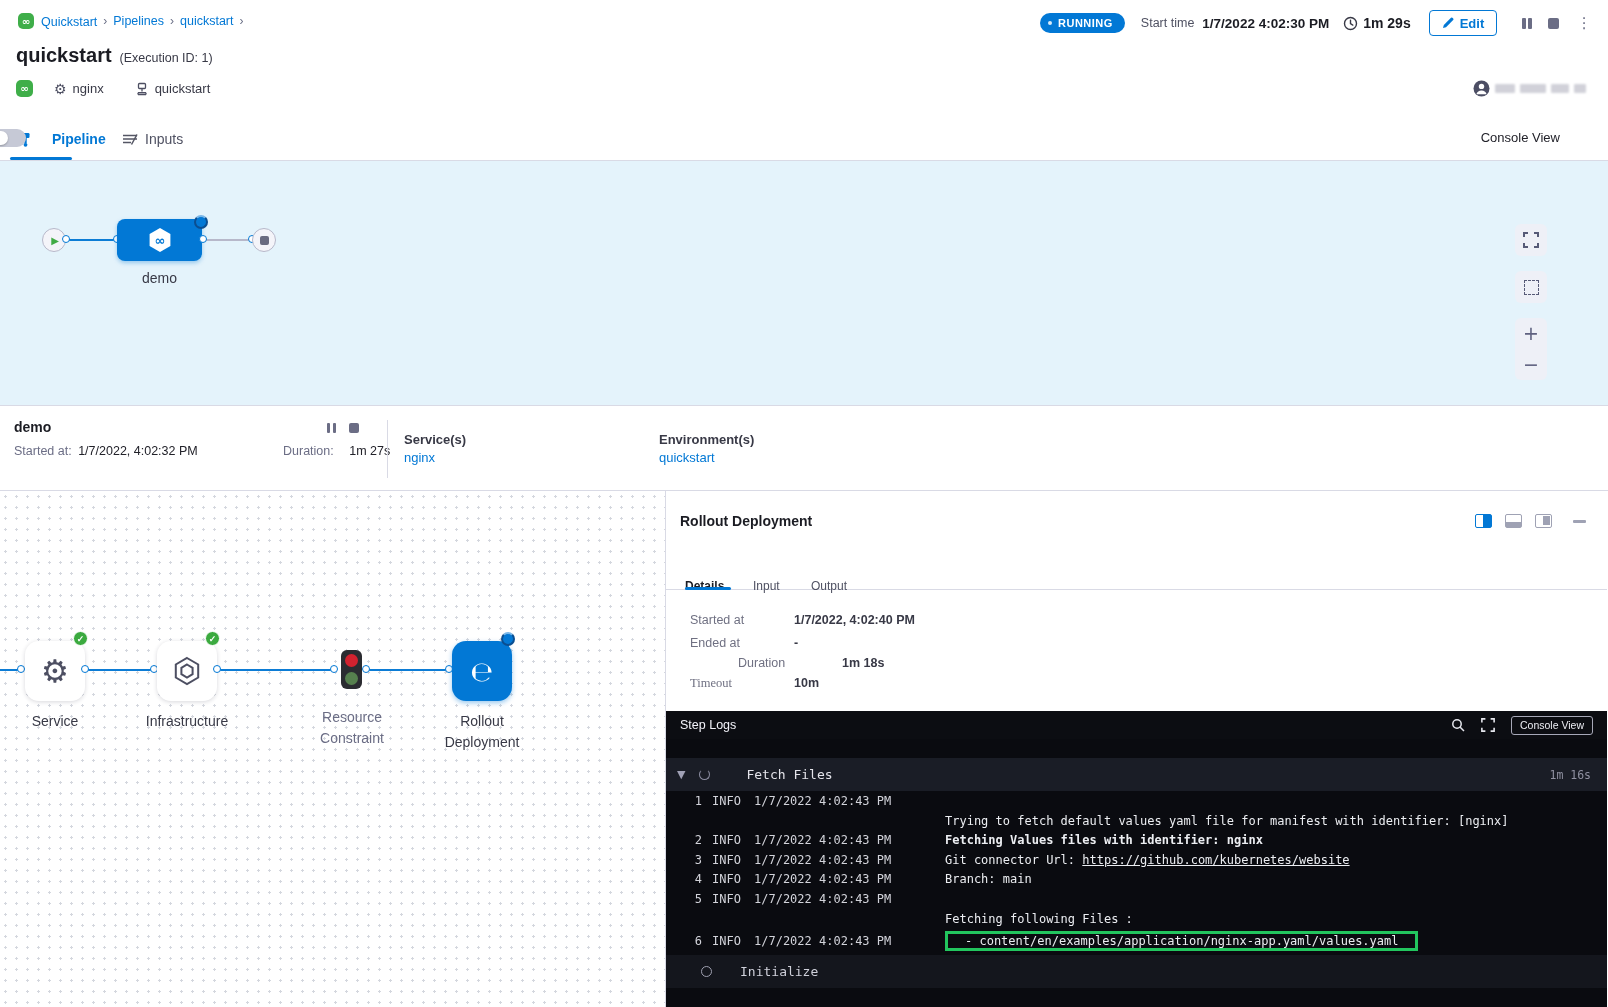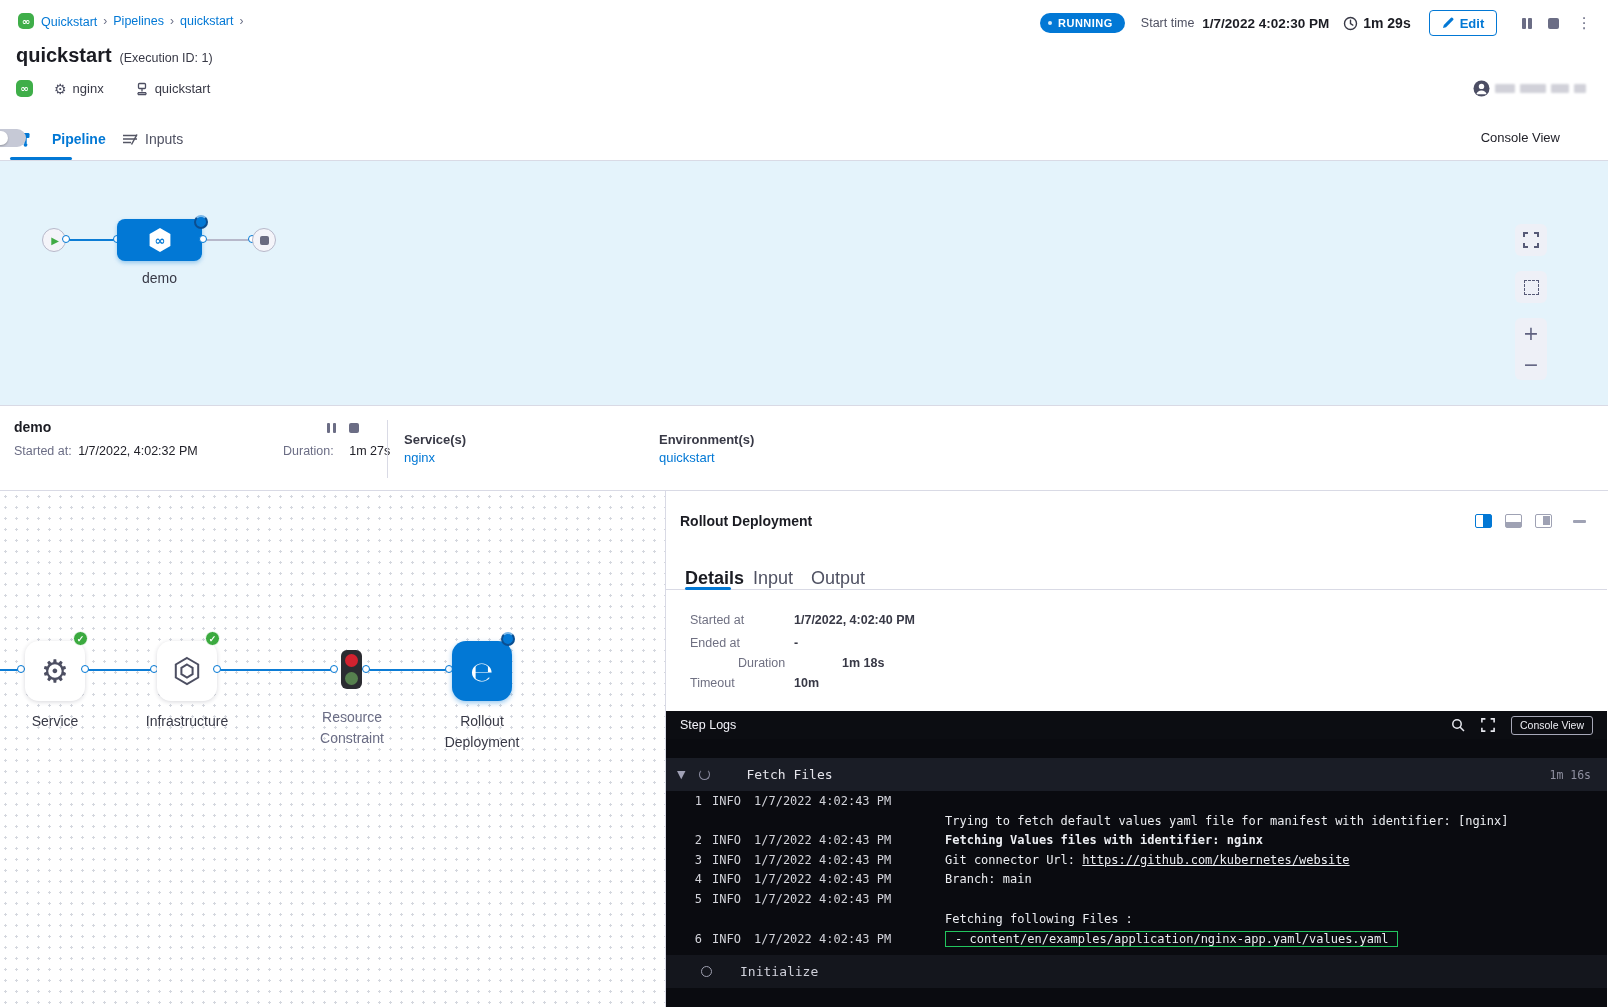--- a/index.html
+++ b/index.html
@@ -99,22 +99,22 @@
   
   .panel{ top:490px; left:665px; width:943px; height:517px; background:#fff;
         border-left:1px solid #d9dae5; border-top:1px solid #d9dae5; }
   .p-title{ font-size:14px; font-weight:bold; color:#1b1c23; }
   .layout-ic{ width:17px; height:14px; border:1.5px solid #9fa2b4; border-radius:2px; position:relative; cursor:pointer; }
   .layout-ic.active{ border-color:#0278d5; }
   .layout-ic.active::after{ content:""; position:absolute; right:0; top:0; width:8px; height:100%; background:#0278d5; }
   .layout-ic.bottom::after{ content:""; position:absolute; left:0; bottom:0; width:100%; height:5px; background:#9fa2b4; }
   .layout-ic.rightin::after{ content:""; position:absolute; right:1px; top:1px; width:7px; height:9px; background:#9fa2b4; }
   .minus-ic{ width:13px; height:2.5px; background:#9fa2b4; border-radius:1px; cursor:pointer; }
-  .ptab{ position:absolute; top:5px; height:33px; display:flex; align-items:center;
-        font-size:18px; color:#4f5162; cursor:pointer; }
+  .ptab{ position:absolute; top:12px; height:33px; display:flex; align-items:center;
+        font-size:12px; color:#4f5162; cursor:pointer; }
   .ptab.active{ color:#1b1c23; font-weight:bold; }
   .ptab-underline{ position:absolute; height:3px; background:#0278d5; border-radius:2px; }
   .d-lab{ font-size:12.5px; color:#6f7082; }
   .d-val{ font-size:12.5px; font-weight:bold; color:#383946; }
 
   
   .stepbar{ position:absolute; left:0; top:220px; width:941px; height:28px; background:#0c0d12;
         display:flex; align-items:center; }
   .stepbar-title{ color:#f3f3fa; font-size:12.5px; margin-left:14px; }
   .cv-outbtn{ border:1px solid #a7a8b8; border-radius:3px; color:#ecedf3; font-size:10.5px;
@@ -125,21 +125,21 @@
   .logsec .name{ color:#e4e4ea; font-size:13px; margin-left:36px; }
   .logsec .dur{ margin-left:auto; margin-right:16px; color:#8f90a0; font-size:11.5px; }
   .chev{ color:#a0a1b5; font-size:11px; margin-left:11px; font-family:"DejaVu Sans",sans-serif; }
   .logline{ display:flex; align-items:baseline; height:19.6px; font-size:12px; color:#eceef2;
         padding-left:26px; white-space:pre; }
   .ln-num{ width:10px; text-align:right; color:#d2d3da; flex:none; }
   .ln-lvl{ width:34px; margin-left:10px; color:#d2d3da; flex:none; }
   .ln-time{ width:170px; margin-left:8px; color:#d2d3da; flex:none; }
   .ln-msg{ margin-left:21px; }
   .ln-msg.bold{ font-weight:bold; }
-  .ln-msg.boxed{ border:1px solid #22c55e; padding:0 9px; }
+  .ln-msg.boxed{ border:3px solid #22c55e; padding:0 17px; }
   .ln-link{ text-decoration:underline; color:#eceef2; cursor:pointer; }
   .spin-ic{ width:11px; height:11px; border-radius:50%; border:1.6px solid #8b8ca0;
         border-top-color:transparent; margin-left:14px; animation:spin 1.4s linear infinite; }
   .circ-ic{ width:11px; height:11px; border-radius:50%; border:1.6px solid #9fa0b0; margin-left:35px; }
   svg{ display:block; }
 </style>
 </head>
 <body>
 
 <div id="app">
@@ -372,21 +372,21 @@
       </div>
       <div style="display:flex; height:20px; align-items:center;">
         <span class="d-lab" style="width:104px;">Ended at</span>
         <span class="d-val">-</span>
       </div>
       <div style="display:flex; height:20px; align-items:center;">
         <span class="d-lab" style="width:104px;margin-left:48px;">Duration</span>
         <span class="d-val">1m 18s</span>
       </div>
       <div style="display:flex; height:20px; align-items:center;">
-        <span class="d-lab" style="width:104px;">Timeout</span>
+        <span class="d-lab" style="width:104px;font-family:Liberation Serif, serif;">Timeout</span>
         <span class="d-val">10m</span>
       </div>
     </div>
 
     <div class="stepbar">
       <span class="stepbar-title">Step Logs</span>
       <span style="margin-left:auto; display:flex; align-items:center; gap:16px; margin-right:14px;">
         <svg width="14" height="14" viewBox="0 0 14 14" style="cursor:pointer;">
           <circle cx="6" cy="6" r="4.2" fill="none" stroke="#e6e7ee" stroke-width="1.5"></circle>
           <path d="M9.2 9.2L13 13" stroke="#e6e7ee" stroke-width="1.5"></path>

